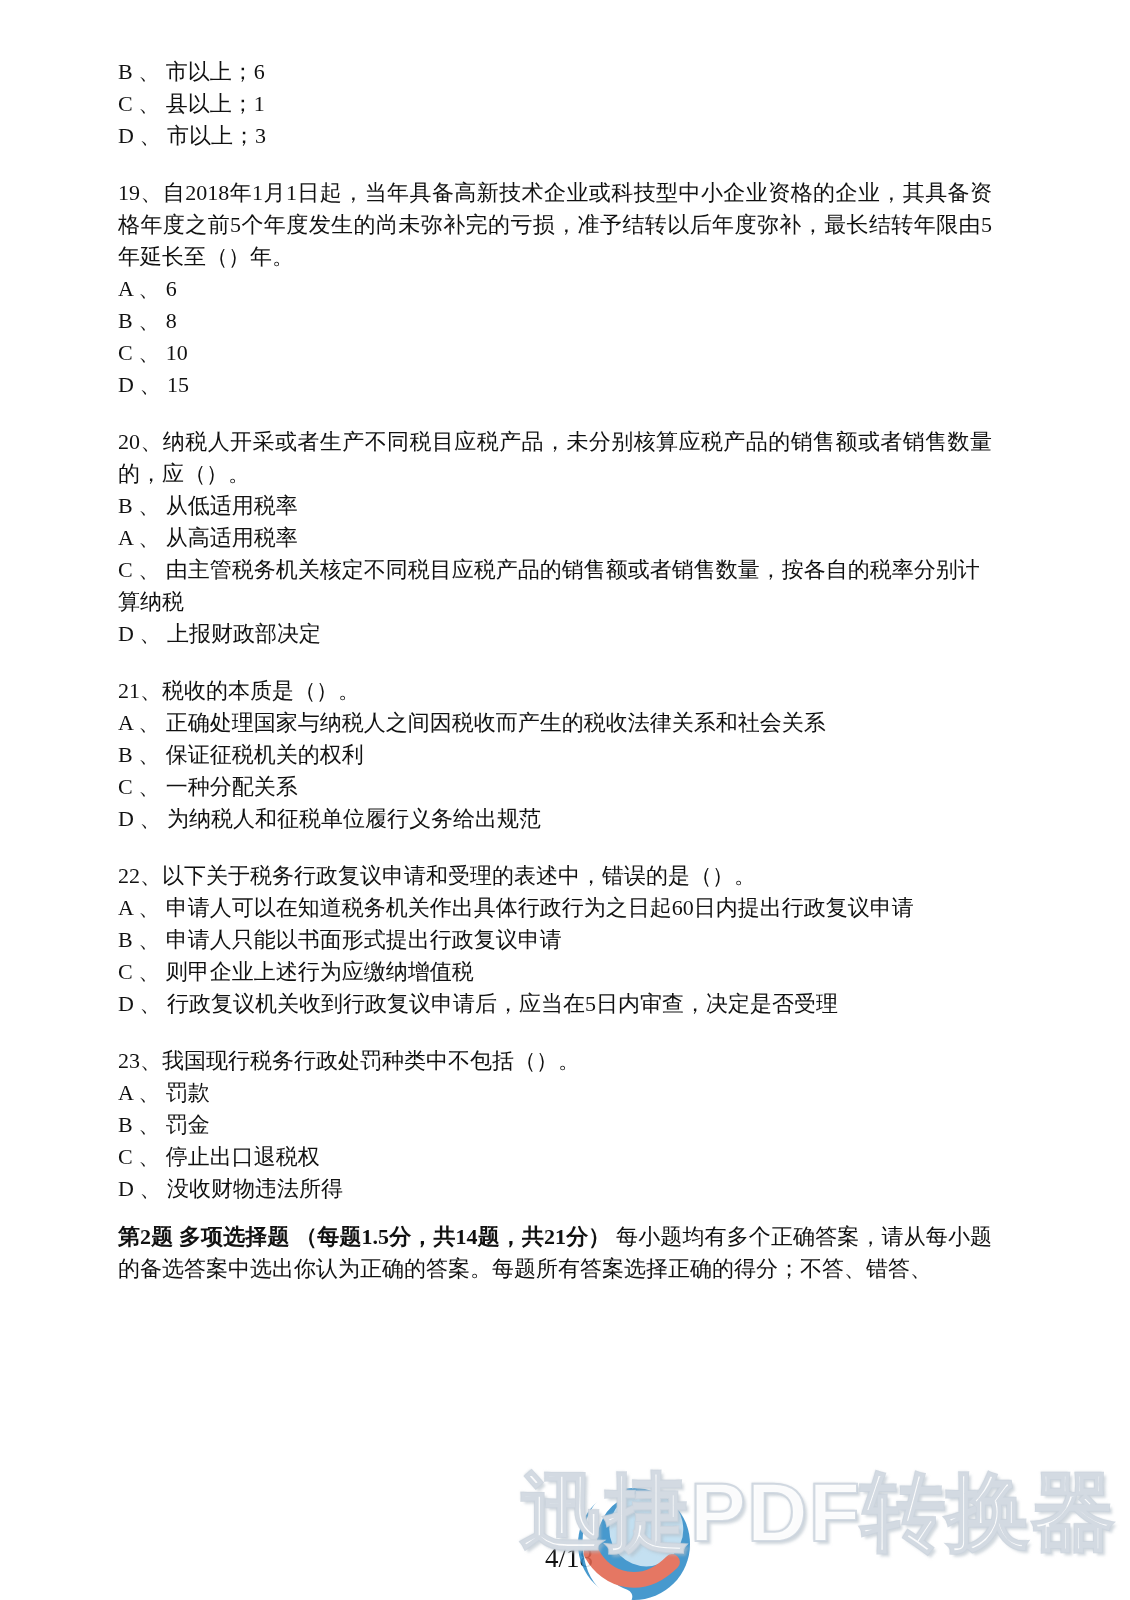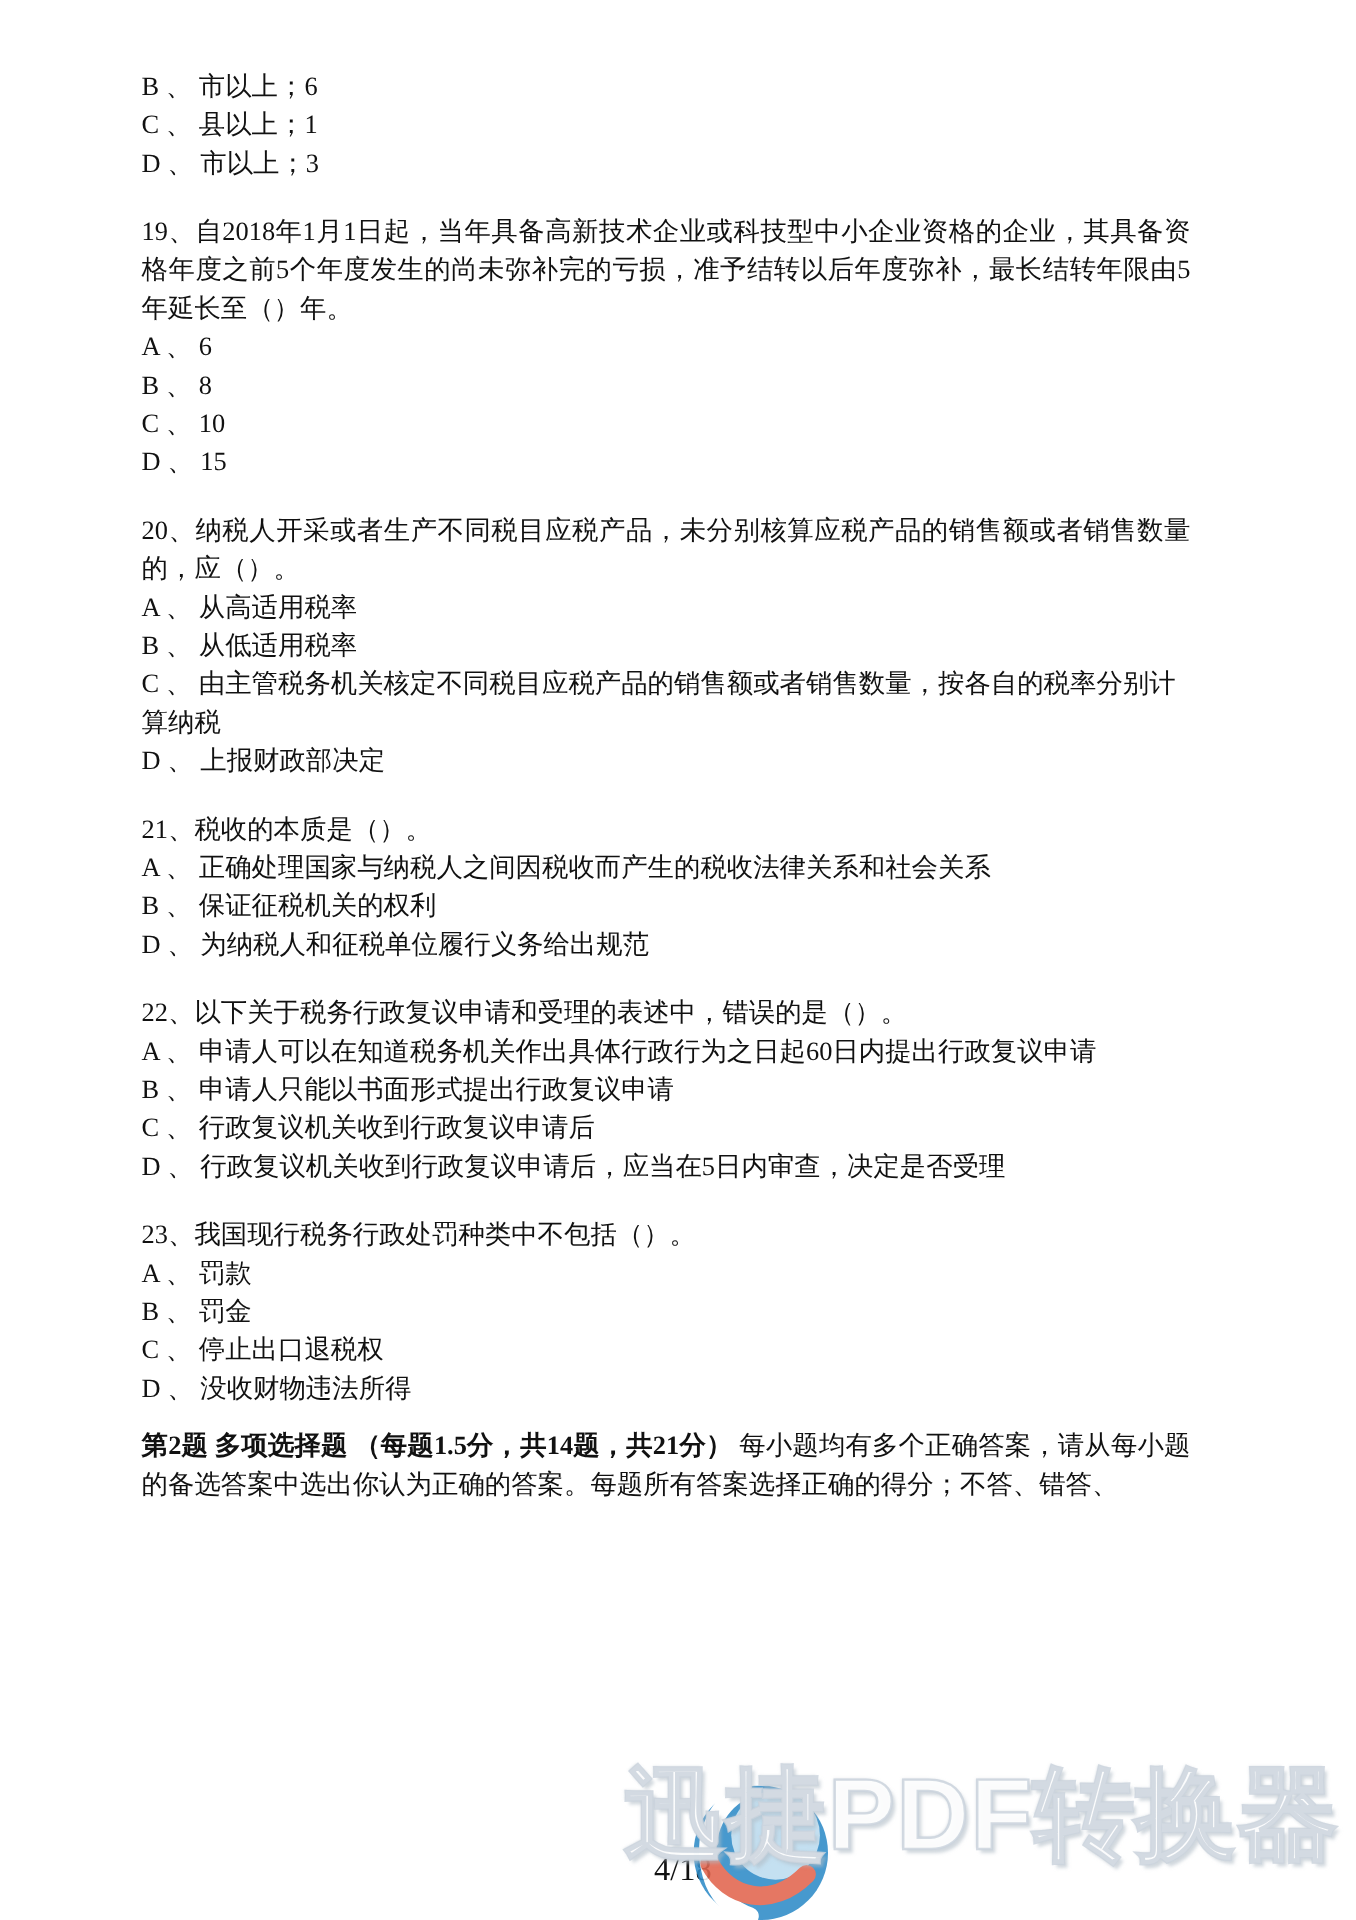--- a/index.html
+++ b/index.html
@@ -48,38 +48,39 @@
   <div class="block question">
     <p class="stem">19、自2018年1月1日起，当年具备高新技术企业或科技型中小企业资格的企业，其具备资格年度之前5个年度发生的尚未弥补完的亏损，准予结转以后年度弥补，最长结转年限由5年延长至（）年。</p>
     <p class="option">A 、 6</p>
     <p class="option">B 、 8</p>
     <p class="option">C 、 10</p>
     <p class="option">D 、 15</p>
   </div>
 
   <div class="block question">
     <p class="stem">20、纳税人开采或者生产不同税目应税产品，未分别核算应税产品的销售额或者销售数量的，应（）。</p>
+    <p class="option">B 、 从低适用税率</p>
     <p class="option">A 、 从高适用税率</p>
-    <p class="option">B 、 从低适用税率</p>
     <p class="option">C 、 由主管税务机关核定不同税目应税产品的销售额或者销售数量，按各自的税率分别计算纳税</p>
     <p class="option">D 、 上报财政部决定</p>
   </div>
 
   <div class="block question">
     <p class="stem">21、税收的本质是（）。</p>
     <p class="option">A 、 正确处理国家与纳税人之间因税收而产生的税收法律关系和社会关系</p>
     <p class="option">B 、 保证征税机关的权利</p>
+    <p class="option">C 、 一种分配关系</p>
     <p class="option">D 、 为纳税人和征税单位履行义务给出规范</p>
   </div>
 
   <div class="block question">
     <p class="stem">22、以下关于税务行政复议申请和受理的表述中，错误的是（）。</p>
     <p class="option">A 、 申请人可以在知道税务机关作出具体行政行为之日起60日内提出行政复议申请</p>
     <p class="option">B 、 申请人只能以书面形式提出行政复议申请</p>
-    <p class="option">C 、 行政复议机关收到行政复议申请后</p>
+    <p class="option">C 、 则甲企业上述行为应缴纳增值税</p>
     <p class="option">D 、 行政复议机关收到行政复议申请后，应当在5日内审查，决定是否受理</p>
   </div>
 
   <div class="block question">
     <p class="stem">23、我国现行税务行政处罚种类中不包括（）。</p>
     <p class="option">A 、 罚款</p>
     <p class="option">B 、 罚金</p>
     <p class="option">C 、 停止出口退税权</p>
     <p class="option">D 、 没收财物违法所得</p>
   </div>

